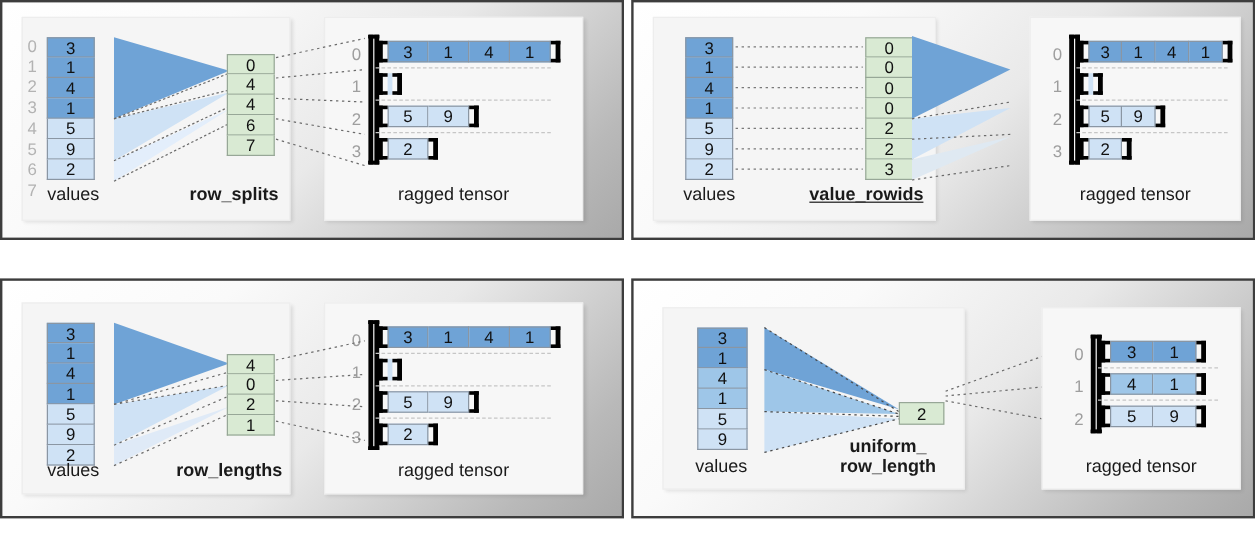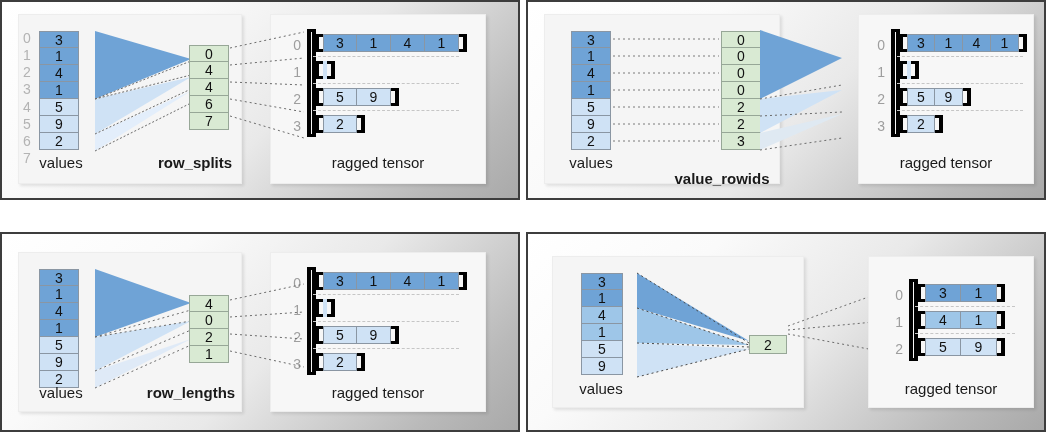--- a/index.html
+++ b/index.html
@@ -248,21 +248,21 @@
         <div class="cell g" style="height:17px;background:#d9ead3;">0</div>
         <div class="cell g" style="height:17px;background:#d9ead3;">0</div>
         <div class="cell g" style="height:17px;background:#d9ead3;">0</div>
         <div class="cell g" style="height:17px;background:#d9ead3;">0</div>
         <div class="cell g" style="height:17px;background:#d9ead3;">2</div>
         <div class="cell g" style="height:17px;background:#d9ead3;">2</div>
         <div class="cell g" style="height:17px;background:#d9ead3;">3</div>
       </div>
 
       <div class="caption" style="left:4px;top:140px;width:84px;">values</div>
-      <div class="caption bold" style="left:120px;top:156px;width:114px;">value_rowids</div>
+      <div class="caption bold" style="left:120px;top:140px;width:114px;text-decoration:underline;">value_rowids</div>
     </div>
 
     <svg class="ov" width="520" height="200">
       <polygon points="232,28 232,97 314,56" fill="#6fa3d6"></polygon>
       <polygon points="232,97 232,131 314,88" fill="#cfe2f5"></polygon>
       <polygon points="232,131 232,148 314,112" fill="#dfe9f2"></polygon>
       <g stroke="#6b6b6b" stroke-width="1" stroke-dasharray="2,3" fill="none">
         <line x1="232" y1="97" x2="314" y2="83"></line>
         <line x1="232" y1="114" x2="314" y2="110"></line>
         <line x1="232" y1="148" x2="314" y2="136"></line>
@@ -490,20 +490,22 @@
         <div class="cell" style="height:17px;background:#9ec6e8;">1</div>
         <div class="cell" style="height:17px;background:#cfe2f5;">5</div>
         <div class="cell" style="height:17px;background:#cfe2f5;">9</div>
       </div>
 
       <div class="col" style="left:196px;top:78px;width:38px;">
         <div class="cell g" style="height:19px;background:#d9ead3;">2</div>
       </div>
 
       <div class="caption" style="left:2px;top:124px;width:92px;">values</div>
+      <div class="caption bold" style="left:130px;top:108px;width:114px;">uniform_
+row_length</div>
     </div>
 
     <svg class="ov" width="520" height="200">
       <g stroke="#6b6b6b" stroke-width="1" stroke-dasharray="2,3" fill="none">
         <line x1="260" y1="92" x2="346" y2="61"></line>
         <line x1="260" y1="96" x2="346" y2="88"></line>
         <line x1="260" y1="100" x2="346" y2="116"></line>
       </g>
     </svg>
 

